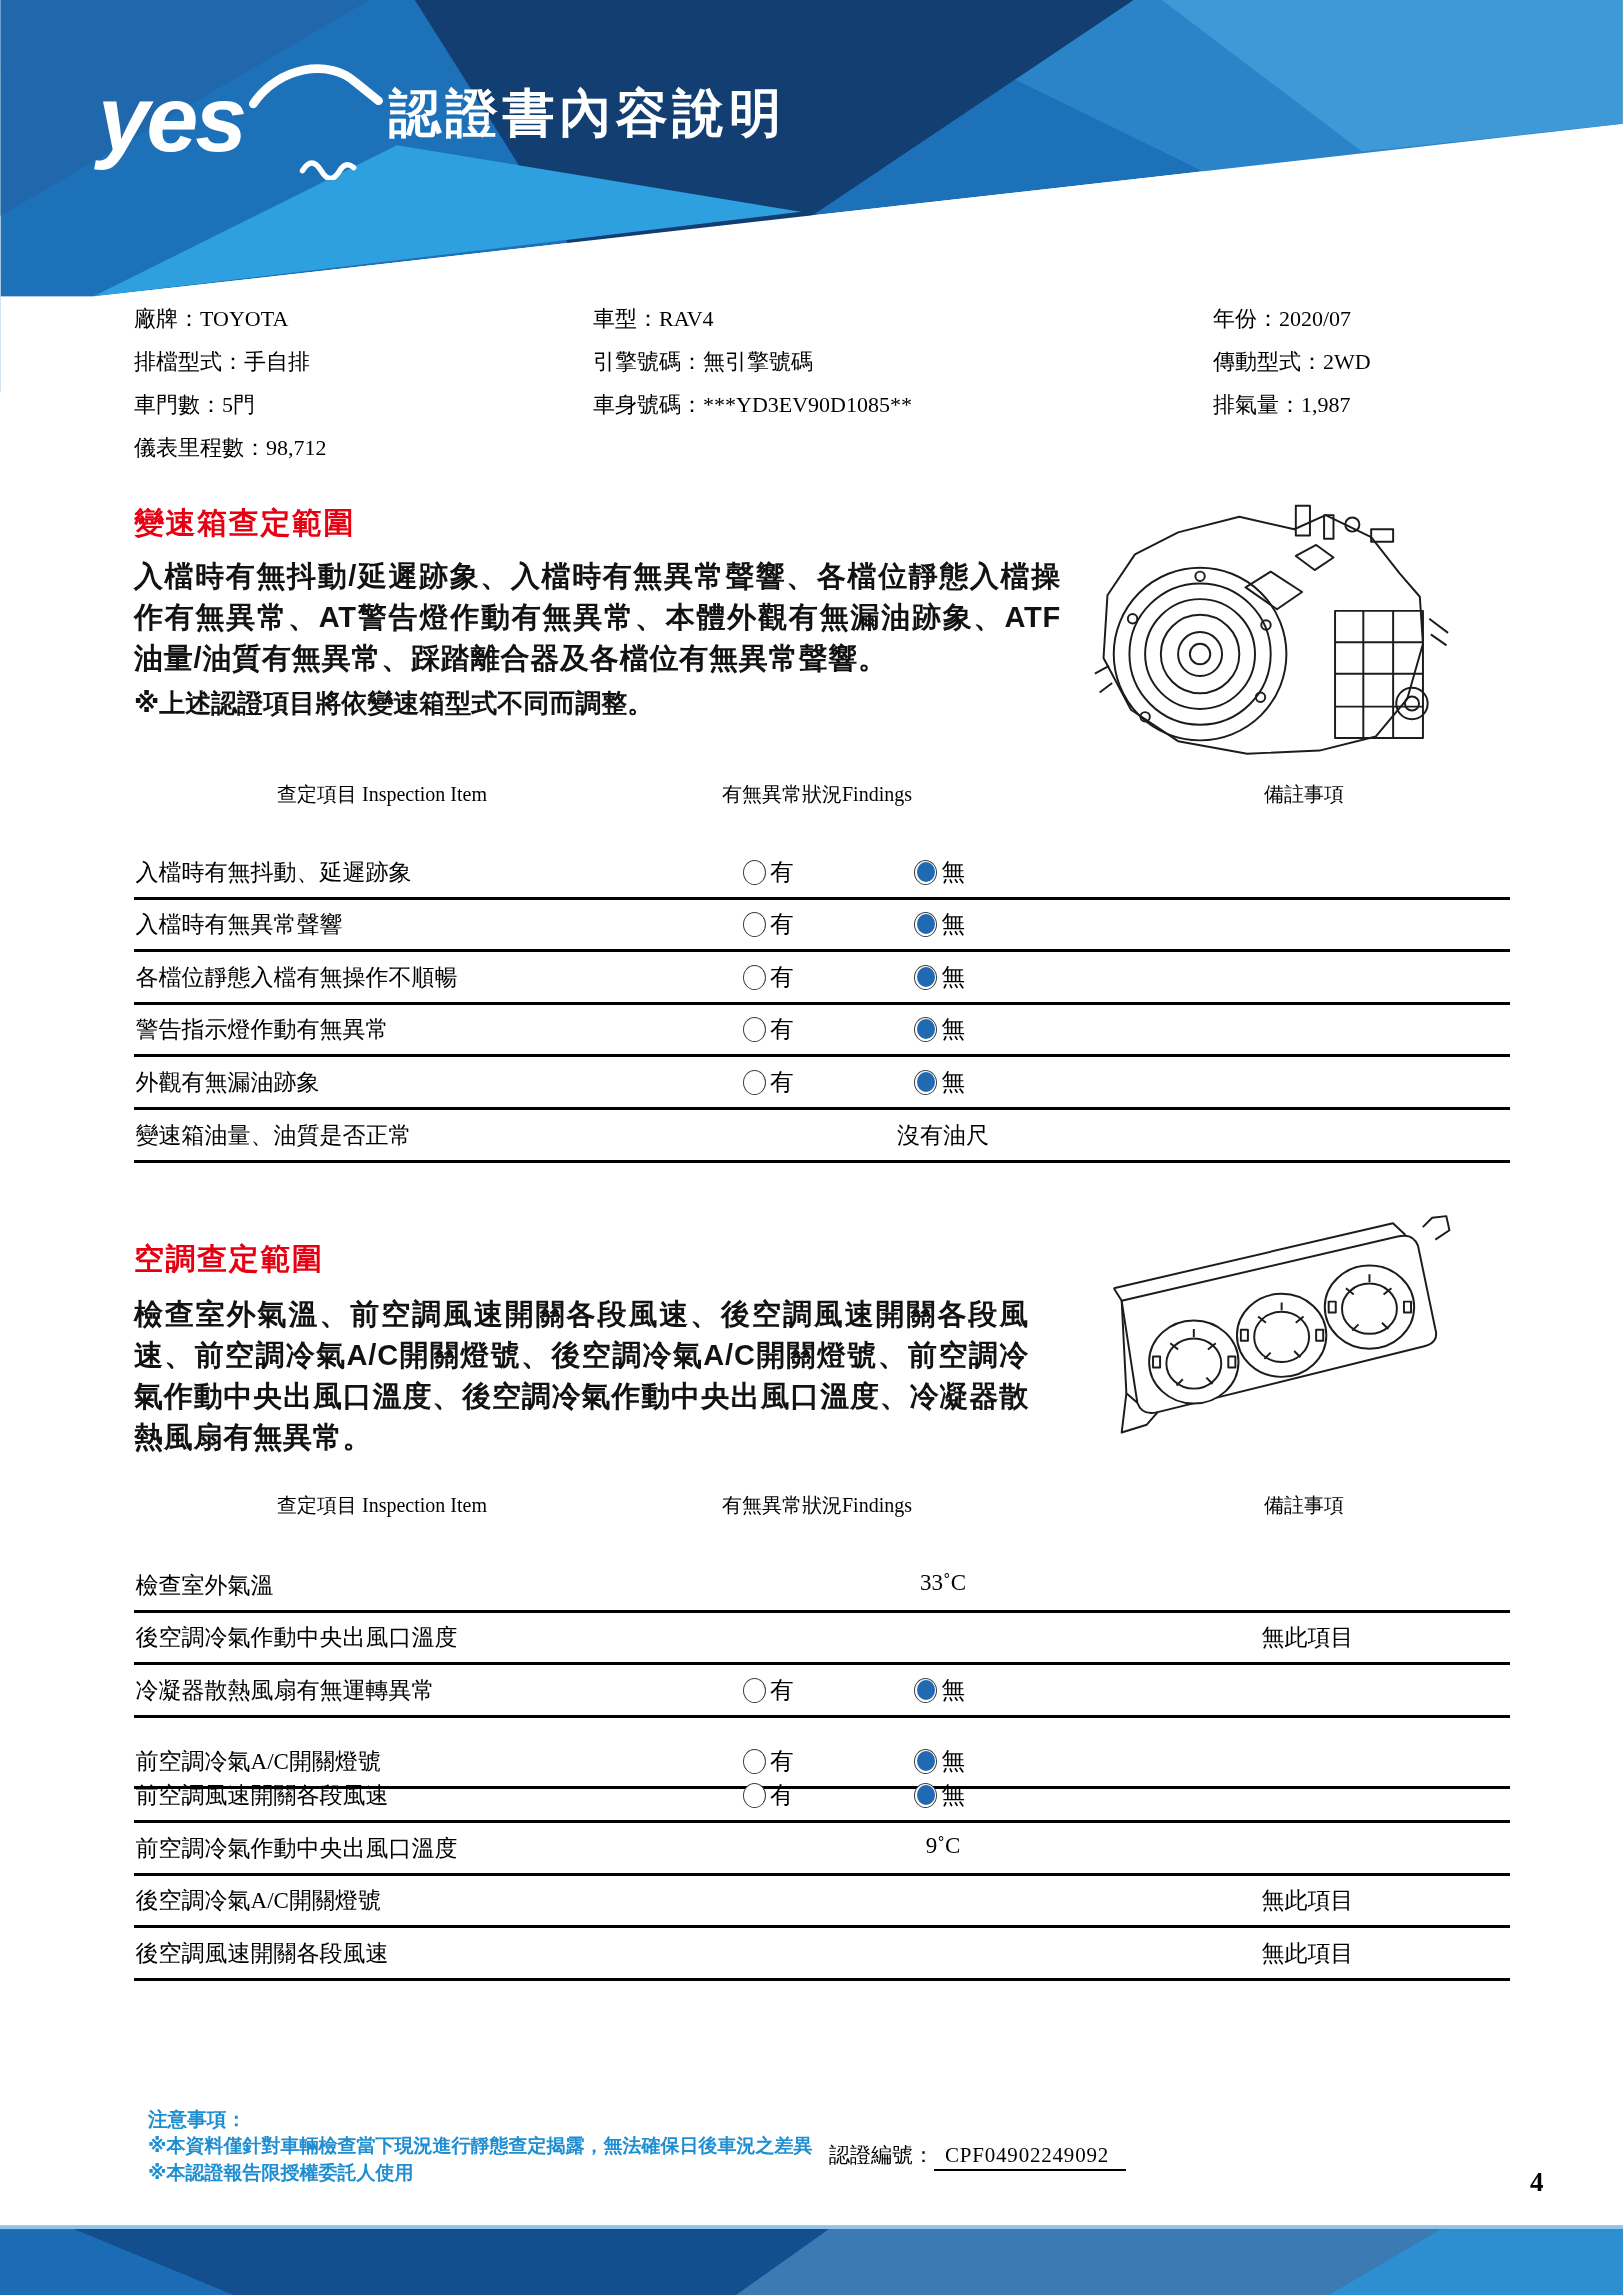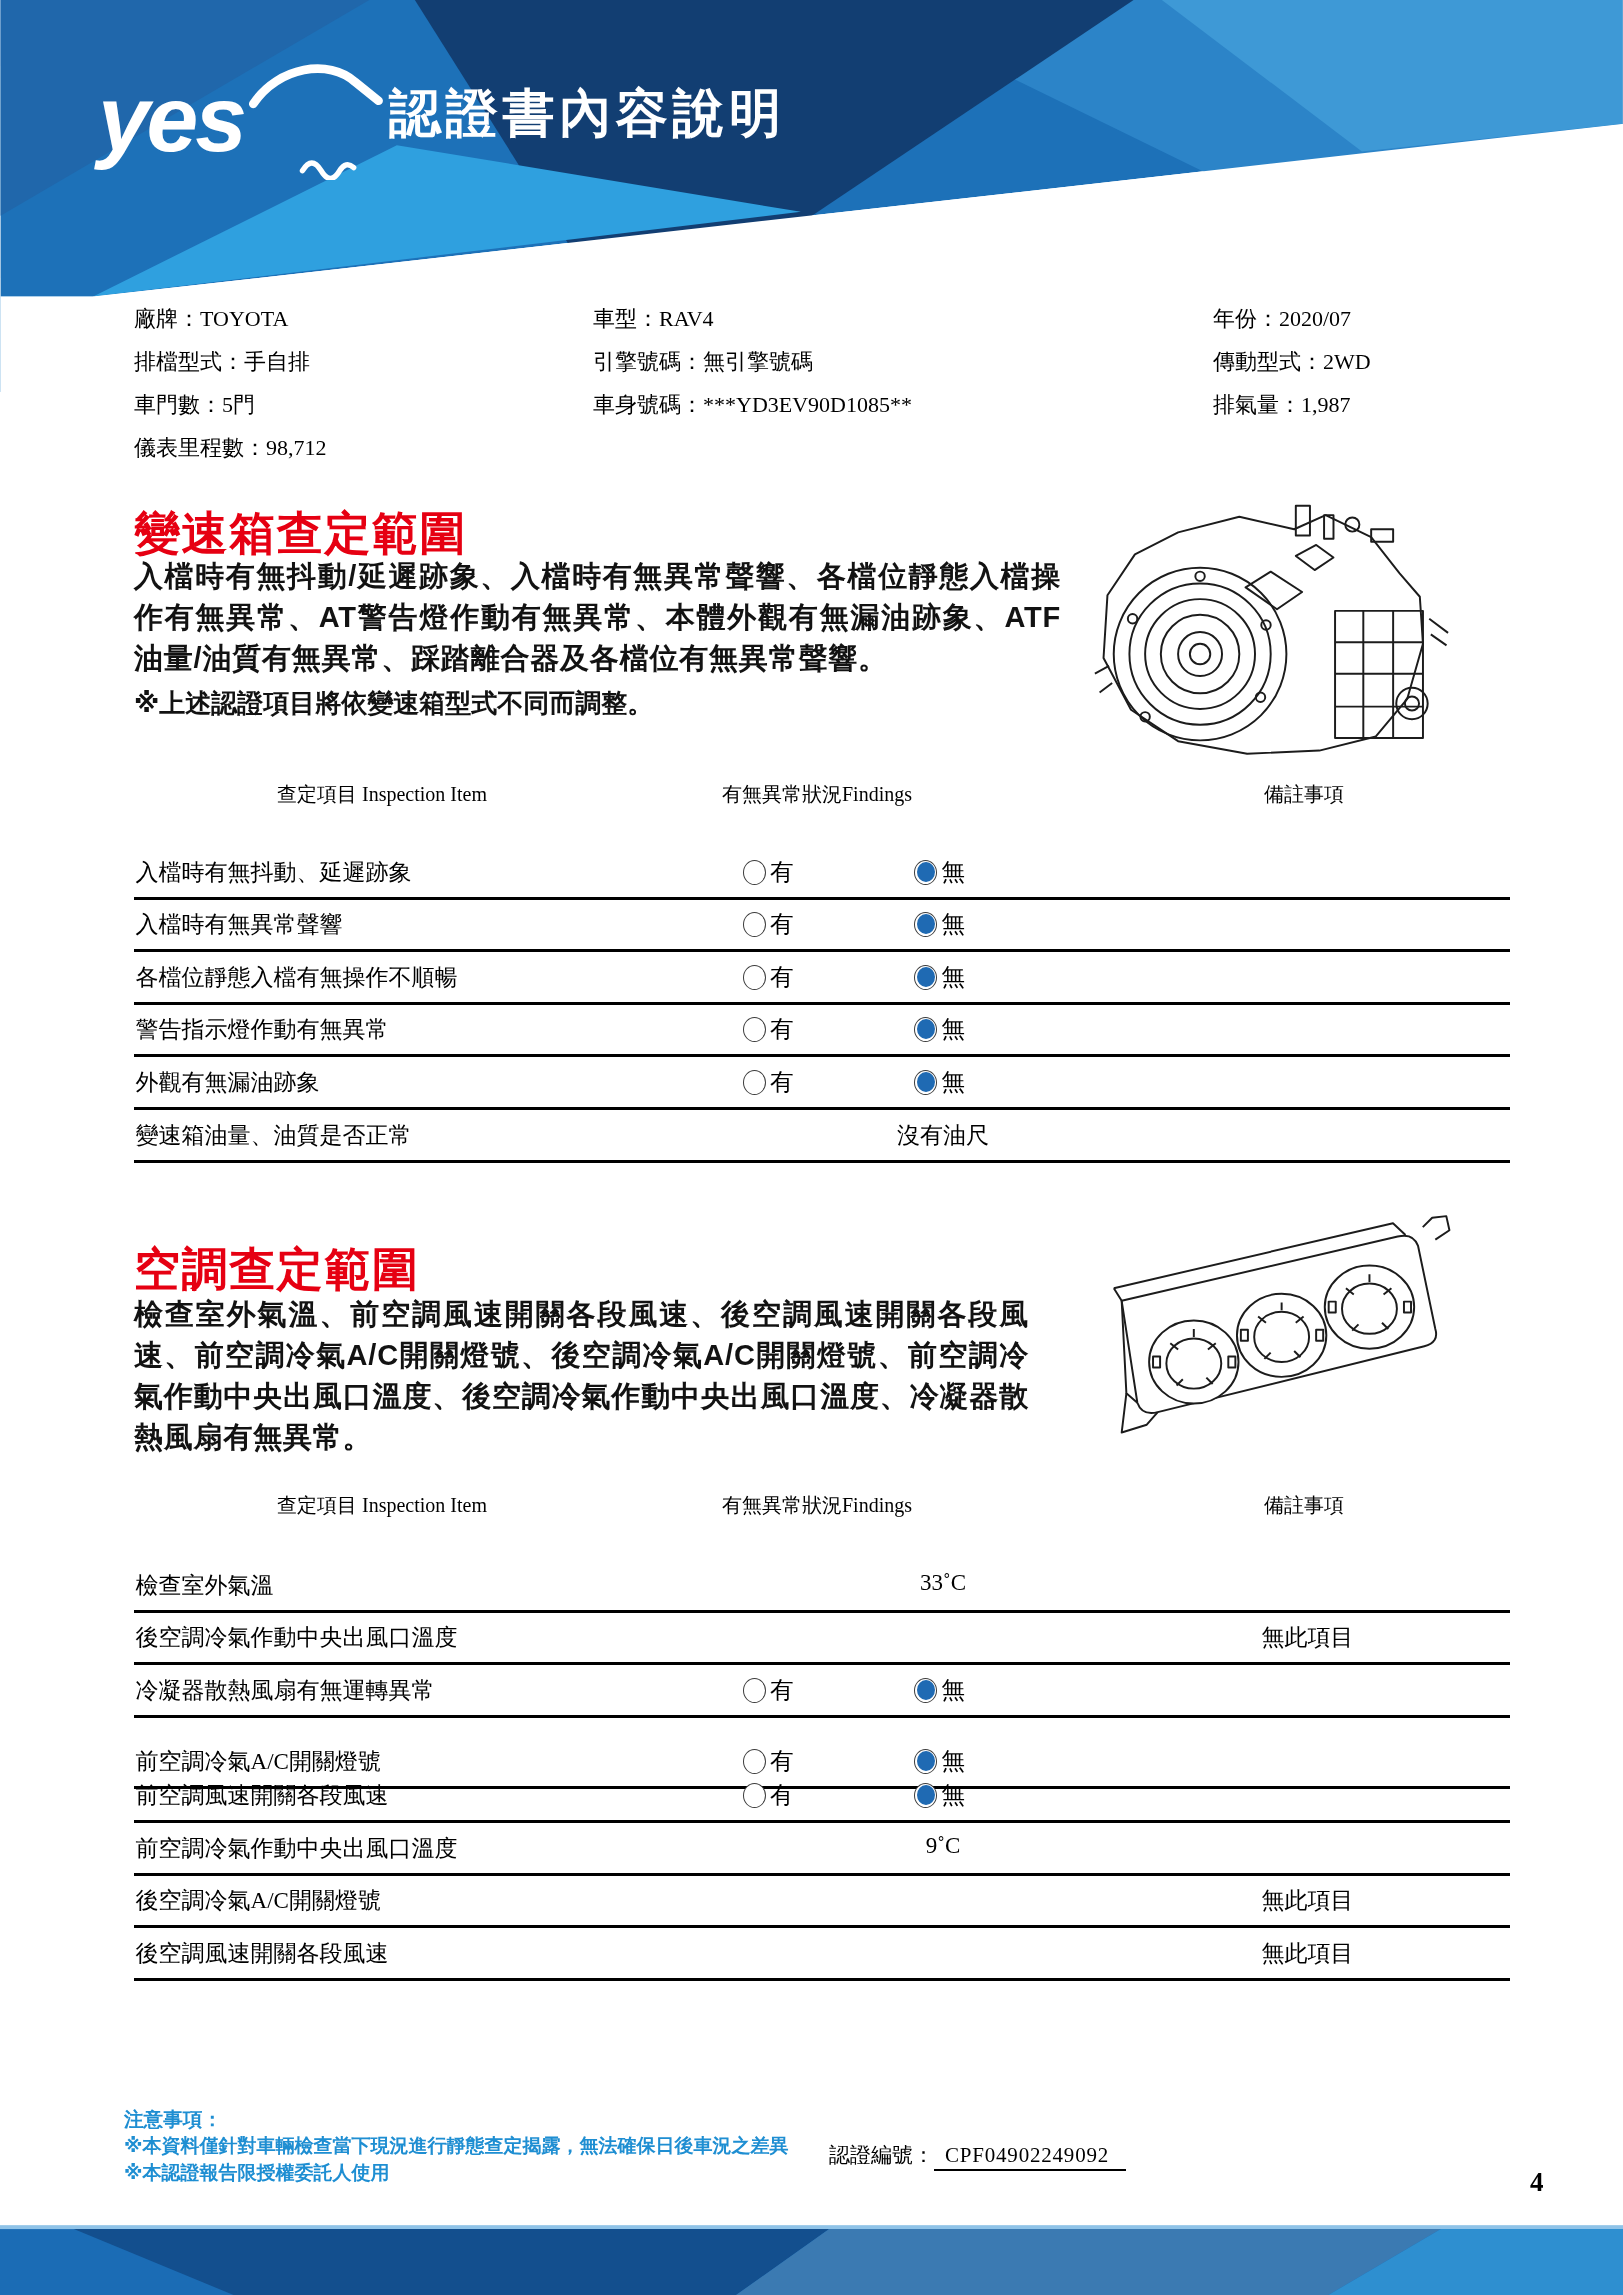--- a/index.html
+++ b/index.html
@@ -27,21 +27,21 @@
   
   .vcol{position:absolute;font-size:22px;white-space:nowrap;}
   .vcol1{left:134px;top:303px;}
   .vcol2{left:593px;top:303px;}
   .vcol3{left:1213px;top:303px;}
   .vline{height:43px;line-height:31px;}
   
   .sec-title{
     position:absolute;left:134px;
     font-family:"Liberation Sans","DejaVu Sans",sans-serif;
-    font-weight:900;font-size:46px;letter-spacing:1.6px;white-space:nowrap;
+    font-weight:900;font-size:30px;letter-spacing:1.6px;white-space:nowrap;
   }
   .sec-desc{
     position:absolute;left:134px;
     font-family:"Liberation Sans","DejaVu Sans",sans-serif;
     font-weight:900;font-size:29px;line-height:41px;color:#121212;
     text-align:justify;letter-spacing:0.8px;
   }
   .sec-note{
     position:absolute;left:134px;
     font-family:"Liberation Sans","DejaVu Sans",sans-serif;
@@ -69,21 +69,21 @@
   }
   .radio.checked .rcircle::after{
     content:"";position:absolute;left:1.6px;right:1.6px;top:1.6px;bottom:1.6px;
     background:var(--radio-blue,#1f6ab3);border-radius:50%;
   }
   .rlabel{font-size:23.6px;}
   .finding{position:absolute;left:652px;width:314px;top:10.2px;text-align:center;white-space:nowrap;}
   .remark{position:absolute;left:1044px;width:259px;top:10.2px;text-align:center;white-space:nowrap;}
   
   .notice{
-    position:absolute;left:124px;
+    position:absolute;left:148px;
     font-family:"Liberation Sans","DejaVu Sans",sans-serif;
     font-weight:bold;color:var(--note-blue,#1e8ed2);white-space:nowrap;
   }
   .notice-title{top:2106px;font-size:19.6px;}
   .note-line1{top:2133px;font-size:19px;}
   .note-line2{top:2160px;font-size:19px;}
   .cert{position:absolute;left:829px;top:2141px;font-size:21px;white-space:nowrap;}
   .cert-number{border-bottom:2.4px solid #000;padding:0 17.3px 1.6px 11px;letter-spacing:0.8px;}
   .page-number{position:absolute;left:1530px;top:2167px;font-size:27px;font-weight:bold;}
 </style>

